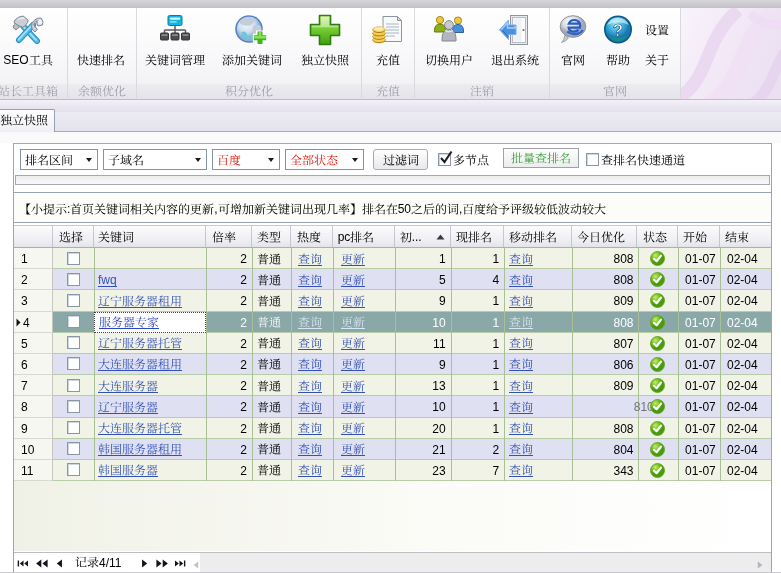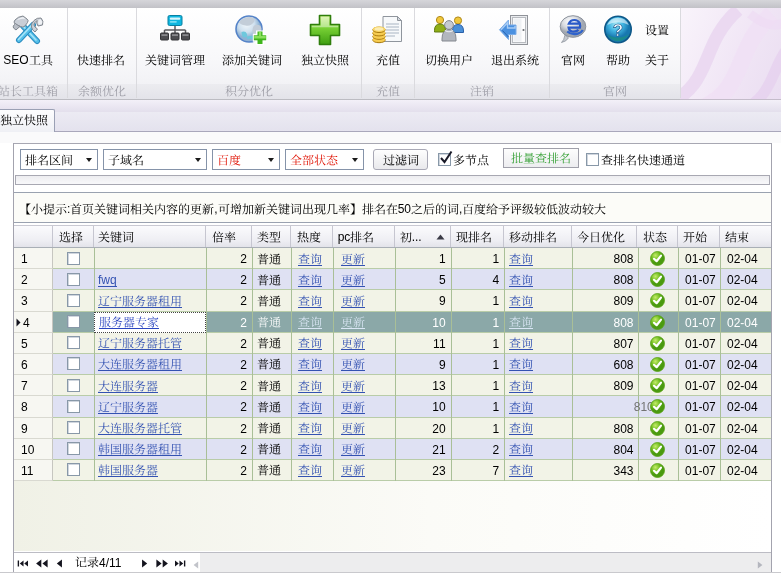--- a/index.html
+++ b/index.html
@@ -893,21 +893,21 @@
     <div class="cell" style="left:332.7px;top:353.95px;width:62.0px;height:21.19px;padding-top:4px;padding-left:8px"><span class="lk" style="color:#3352b2;border-bottom:1px solid #3352b2"><svg class="z" width="24" height="12" viewBox="0 0 2000 1000">
           <use href="#u66F4" x="0"></use>
           <use href="#u65B0" x="1000"></use>
         </svg></span></div>
     <div class="cell" style="left:394.7px;top:353.95px;width:56.4px;height:21.19px;padding-top:4px;padding-right:5.5px;text-align:right;color:#000">9</div>
     <div class="cell" style="left:451.1px;top:353.95px;width:53.0px;height:21.19px;padding-top:4px;padding-right:5px;text-align:right;color:#000">1</div>
     <div class="cell" style="left:504.1px;top:353.95px;width:67.6px;height:21.19px;padding-top:4px;padding-left:4.5px"><span class="lk" style="color:#3352b2;border-bottom:1px solid #3352b2"><svg class="z" width="24" height="12" viewBox="0 0 2000 1000">
           <use href="#u67E5" x="0"></use>
           <use href="#u8BE2" x="1000"></use>
         </svg></span></div>
-    <div class="cell" style="left:571.7px;top:353.95px;width:65.8px;height:21.19px;padding-top:4px;padding-right:4px;text-align:right;color:#000">608</div>
+    <div class="cell" style="left:571.7px;top:353.95px;width:65.8px;height:21.19px;padding-top:4px;padding-right:4px;text-align:right;color:#000">806</div>
     <div class="cell" style="left:637.5px;top:353.95px;width:40.6px;height:21.19px;padding-top:3px;text-align:center"><svg width="15" height="15" viewBox="0 0 15 15" style="vertical-align:-3px">
 <defs>
           <radialGradient id="gc5" cx="0.35" cy="0.28">
             <stop offset="0" stop-color="#c4ec6a"></stop>
             <stop offset="0.65" stop-color="#6cba1c"></stop>
             <stop offset="1" stop-color="#4a9a10"></stop>
           </radialGradient>
         </defs>
 <circle cx="7.5" cy="7.5" r="7" fill="url(#gc5)" stroke="#58a214" stroke-width="0.8"></circle>
 <path d="M4 7.8 L6.6 10.2 L11 4.6" fill="none" stroke="#fff" stroke-width="2.2" stroke-linecap="round" stroke-linejoin="round"></path>

